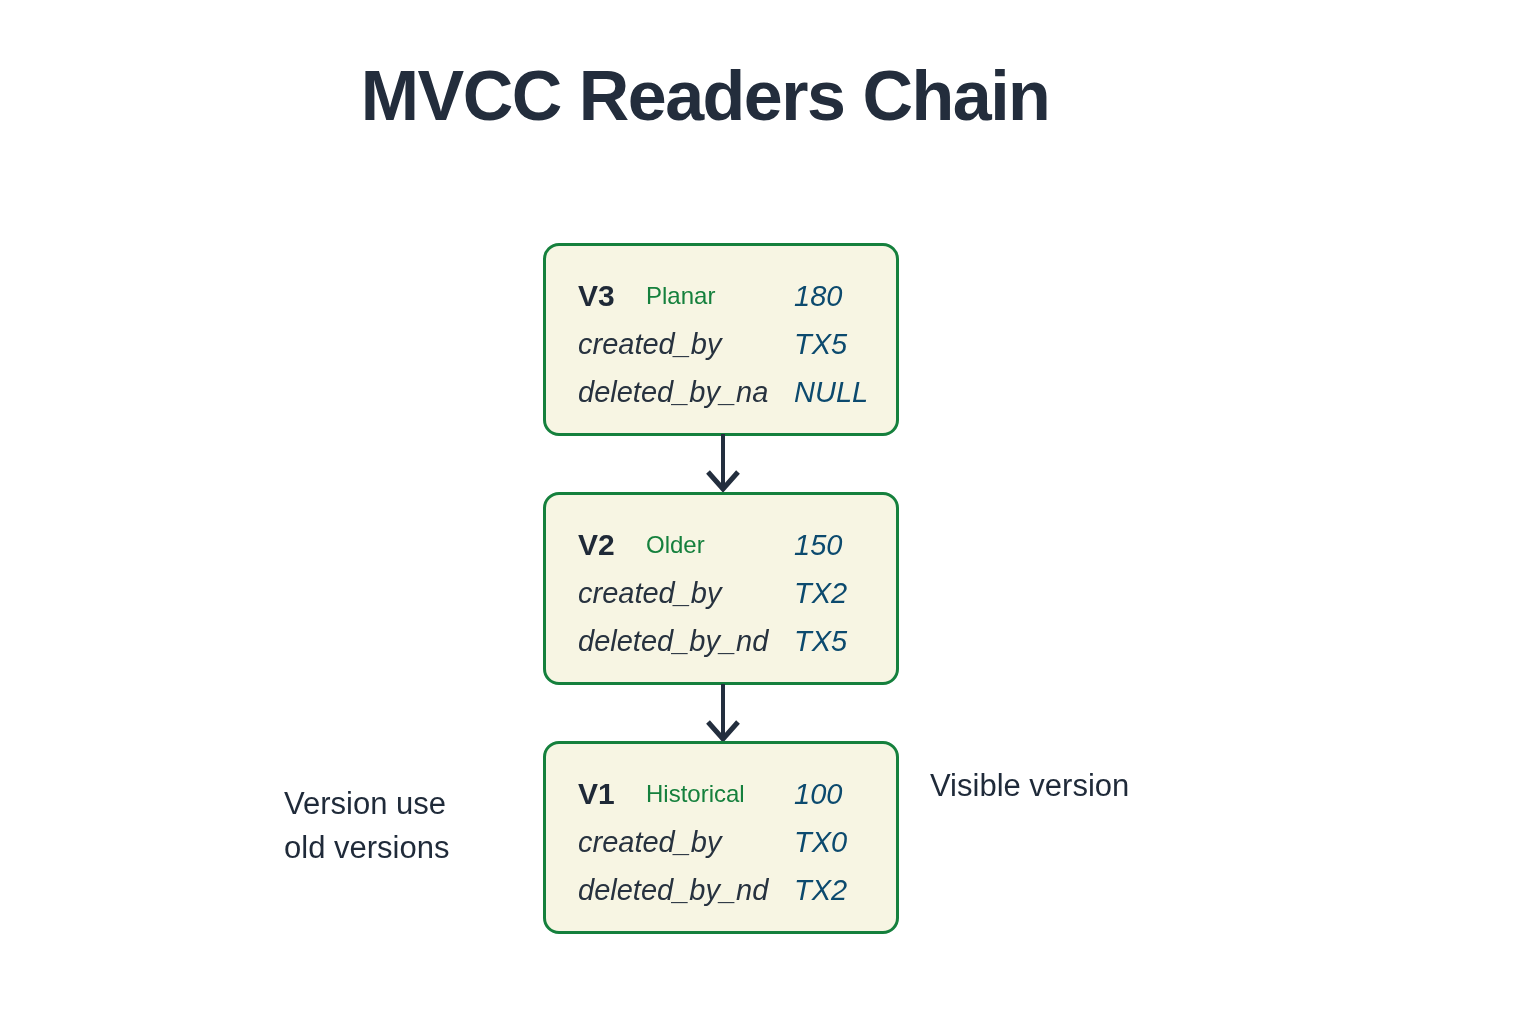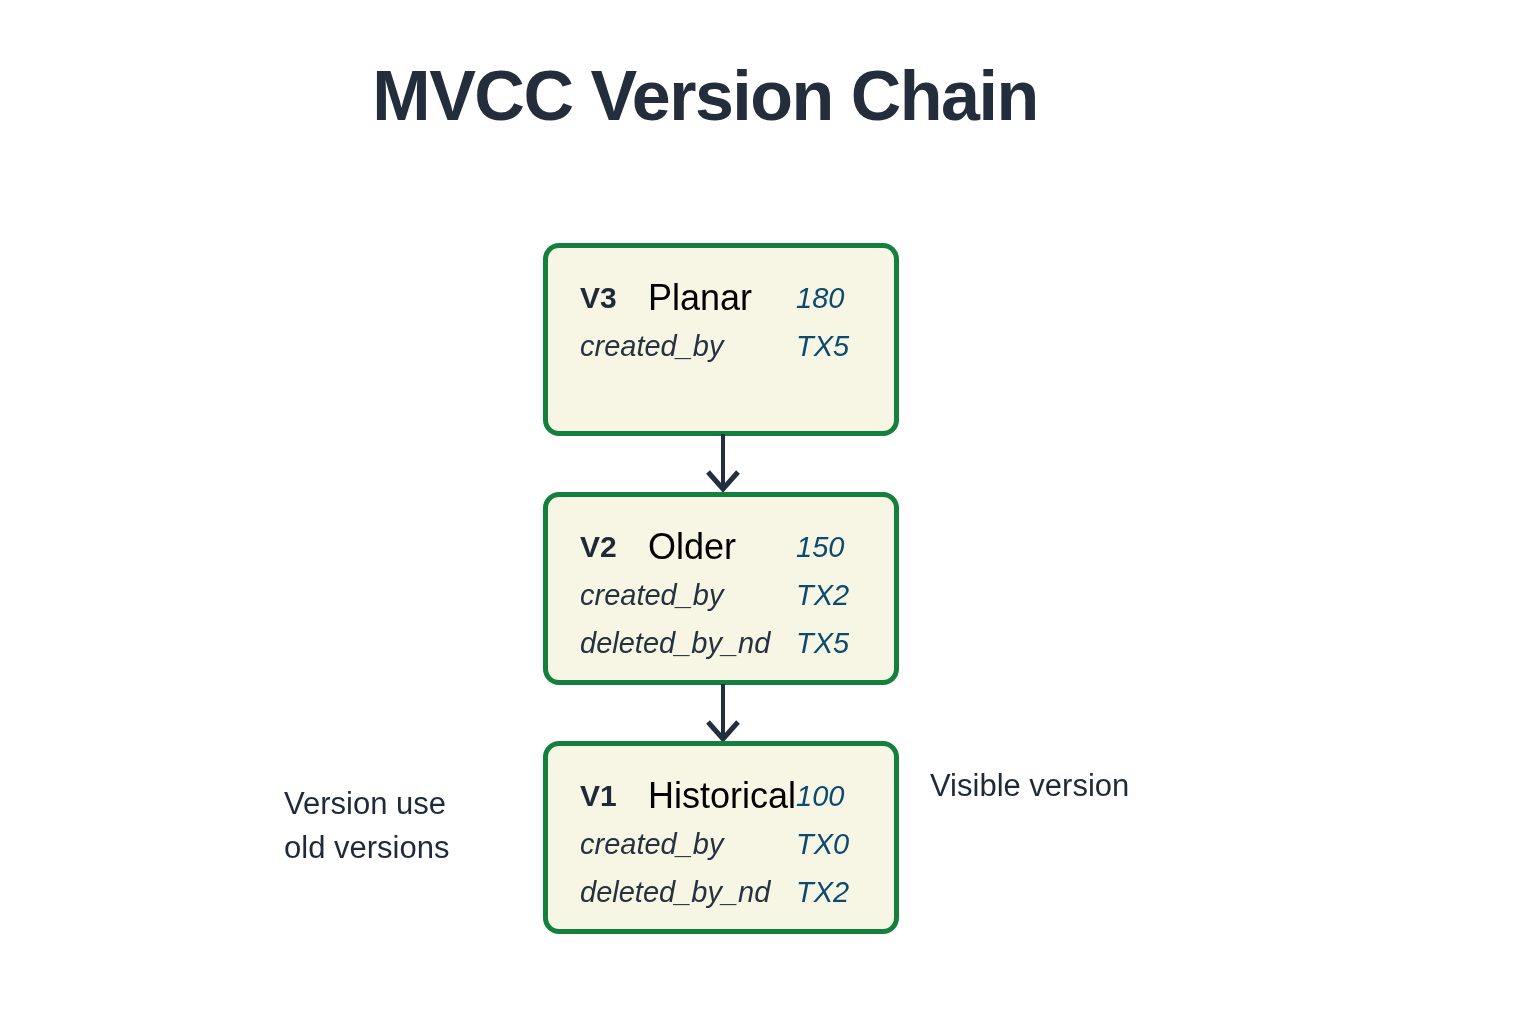--- a/index.html
+++ b/index.html
@@ -28,41 +28,41 @@
     color: #232d3c;
     white-space: nowrap;
   }
   .version-box {
     position: absolute;
     left: 543px;
     width: 356px;
     height: 193px;
     box-sizing: border-box;
     background: #f7f5e3;
-    border: 5px solid #15803d;
+    border: 3px solid #15803d;
     border-radius: 16px;
     padding: 26px 22px 0 32px;
   }
   .box-row {
     display: grid;
     grid-template-columns: 68px 148px 1fr;
     height: 48px;
     align-items: center;
     font-size: 29px;
     color: #222d3c;
     white-space: nowrap;
   }
   .version-tag {
     font-weight: 700;
     font-size: 30px;
     color: #1f2937;
   }
   .type-label {
-    color: #000000;
-    font-size: 36px;
+    color: #15803d;
+    font-size: 24px;
   }
   .field-key {
     grid-column: 1 / 3;
     color: #27323f;
     font-style: italic;
   }
   .field-value, .head-value {
     grid-column: 3 / 4;
     color: #0c4a6e;
     font-style: italic;
@@ -90,31 +90,35 @@
     line-height: 44px;
     color: #1f2a39;
     white-space: nowrap;
   }
 </style>
 </head>
 <body>
 
 <div class="canvas">
 
-  <div class="title">MVCC Version Chain</div>
+  <div class="title">MVCC Readers Chain</div>
 
   <div class="version-box" style="top:243px">
     <div class="box-row">
       <span class="version-tag">V3</span>
       <span class="type-label">Planar</span>
       <span class="head-value">180</span>
     </div>
     <div class="box-row">
       <span class="field-key">created_by</span>
       <span class="field-value">TX5</span>
+    </div>
+    <div class="box-row">
+      <span class="field-key">deleted_by_na</span>
+      <span class="field-value">NULL</span>
     </div>
   </div>
 
   <svg class="arrow" style="top:434px" viewBox="0 0 44 60">
     <line x1="22" y1="0" x2="22" y2="54" stroke="currentColor" stroke-width="4"></line>
     <path d="M7 38 L22 55 L37 38" fill="none" stroke="currentColor" stroke-width="5" stroke-linecap="butt"></path>
   </svg>
 
   <div class="version-box" style="top:492px">
     <div class="box-row">

